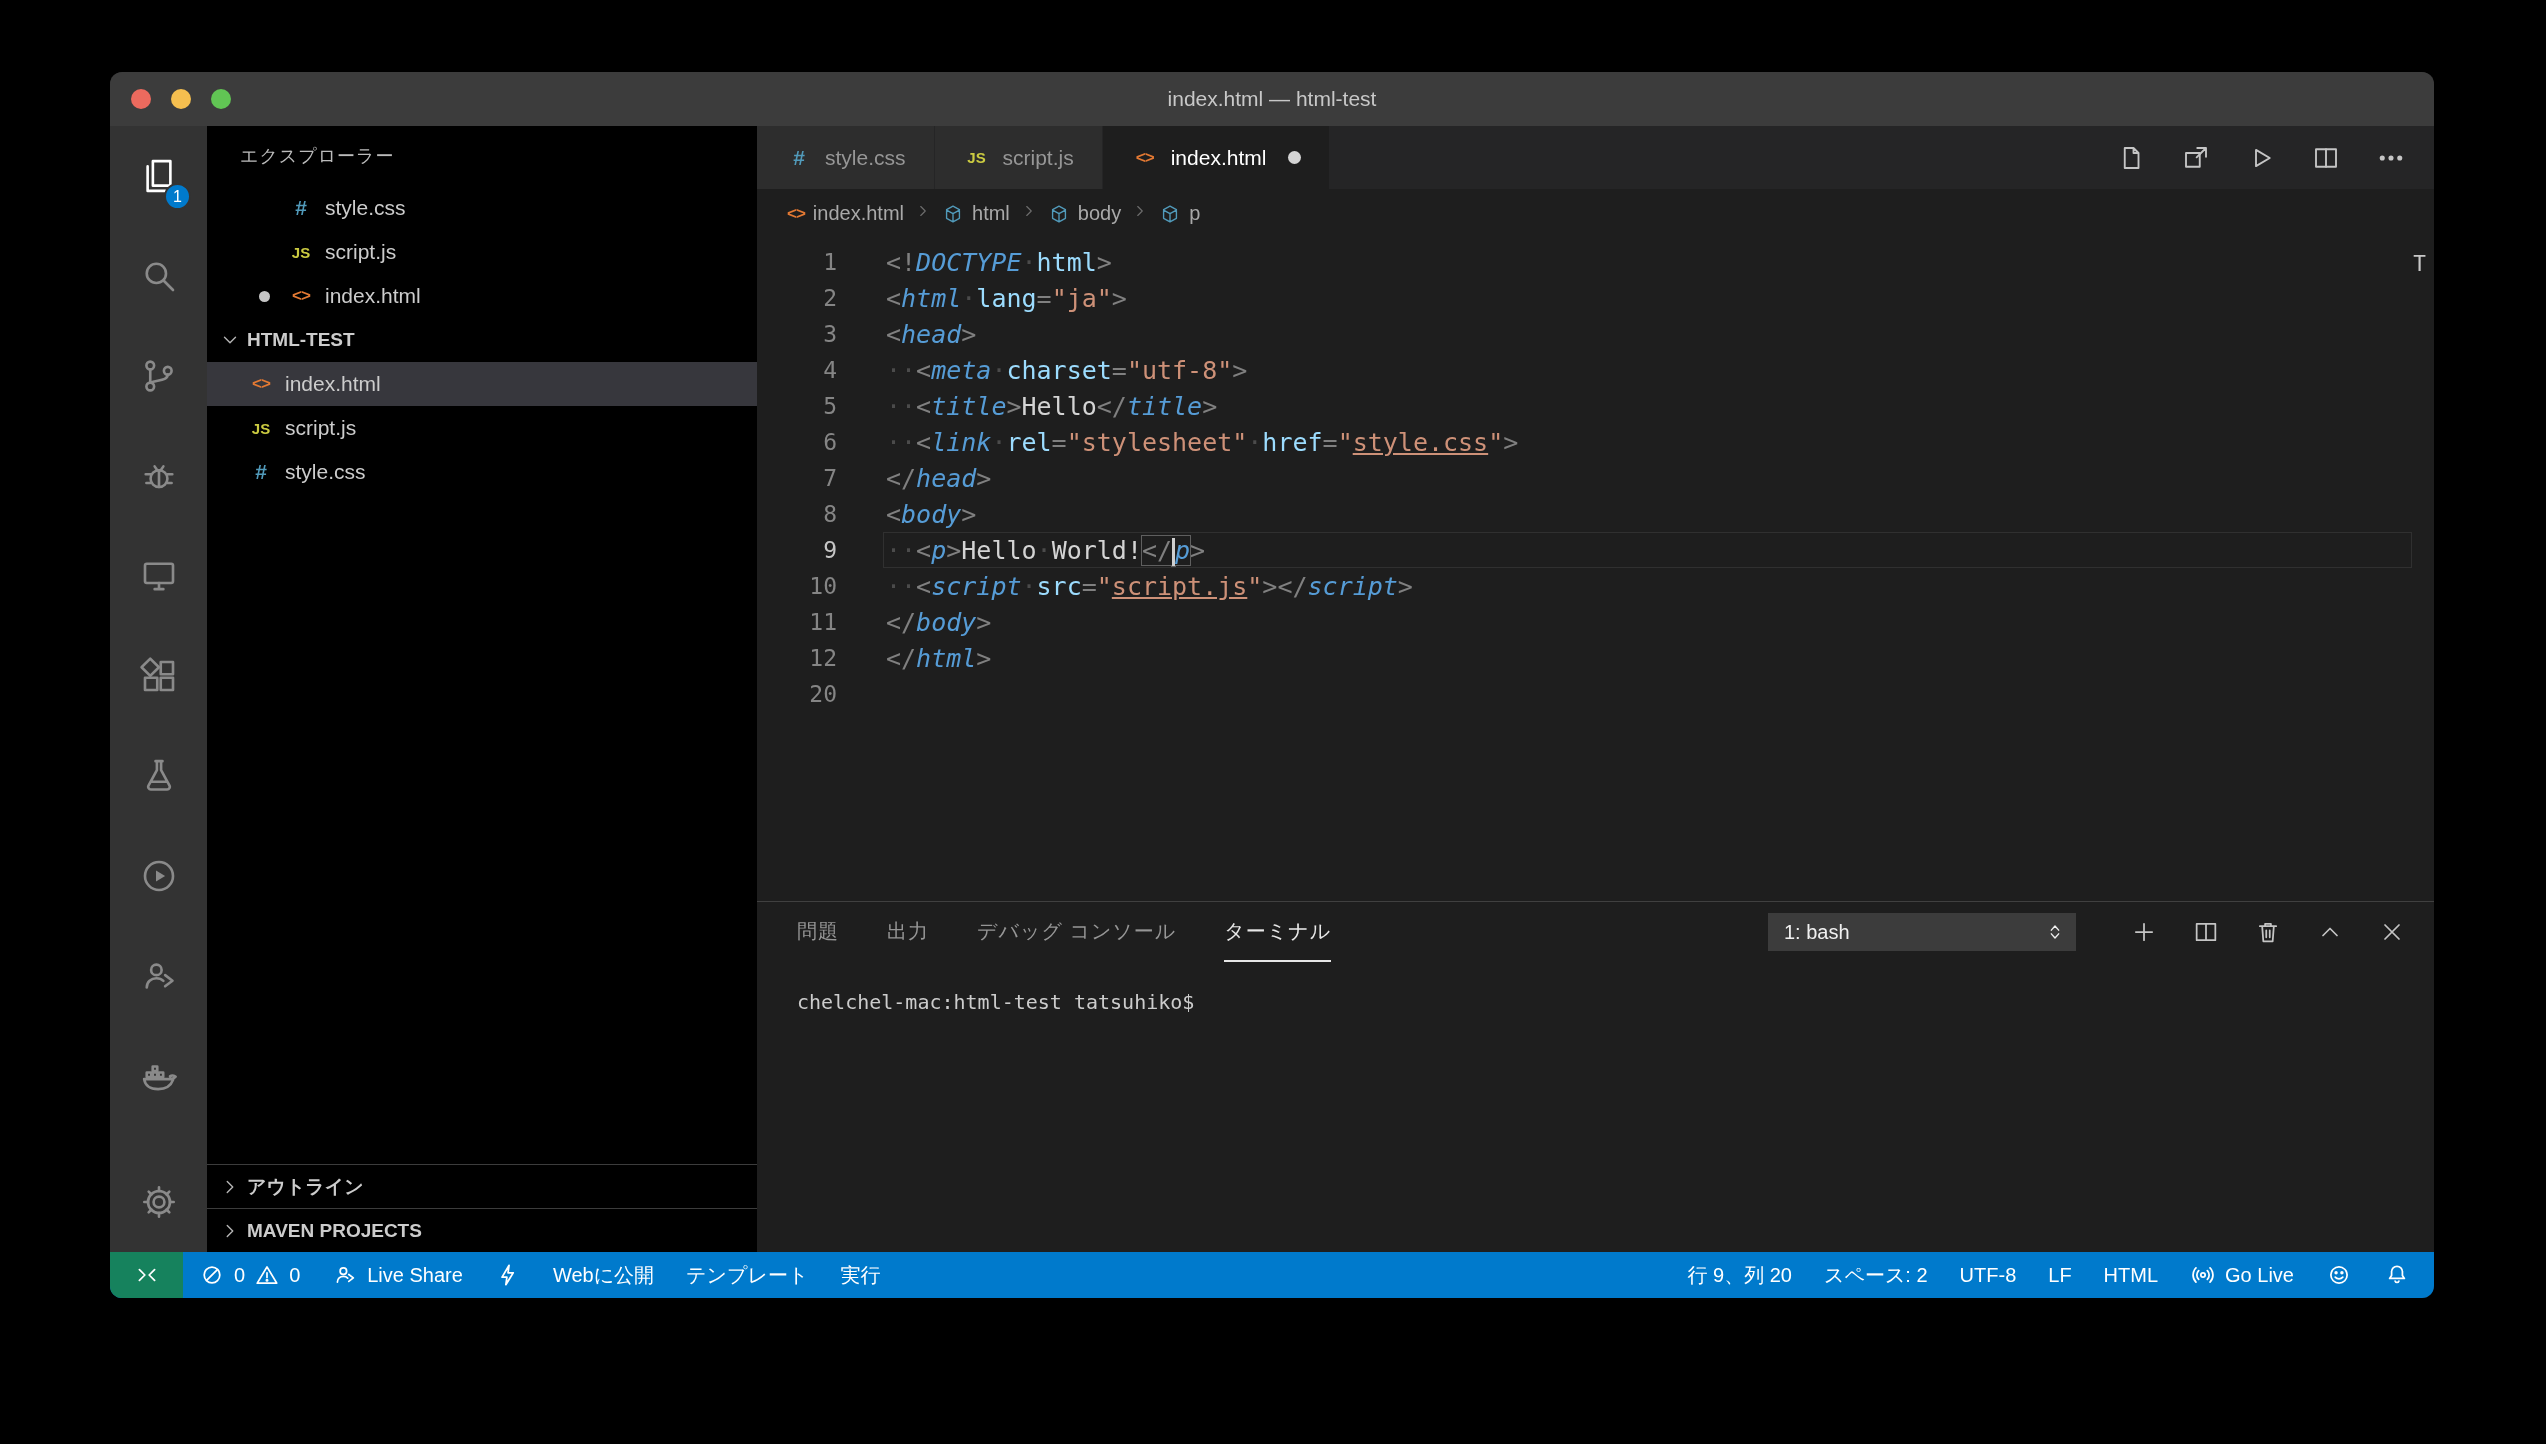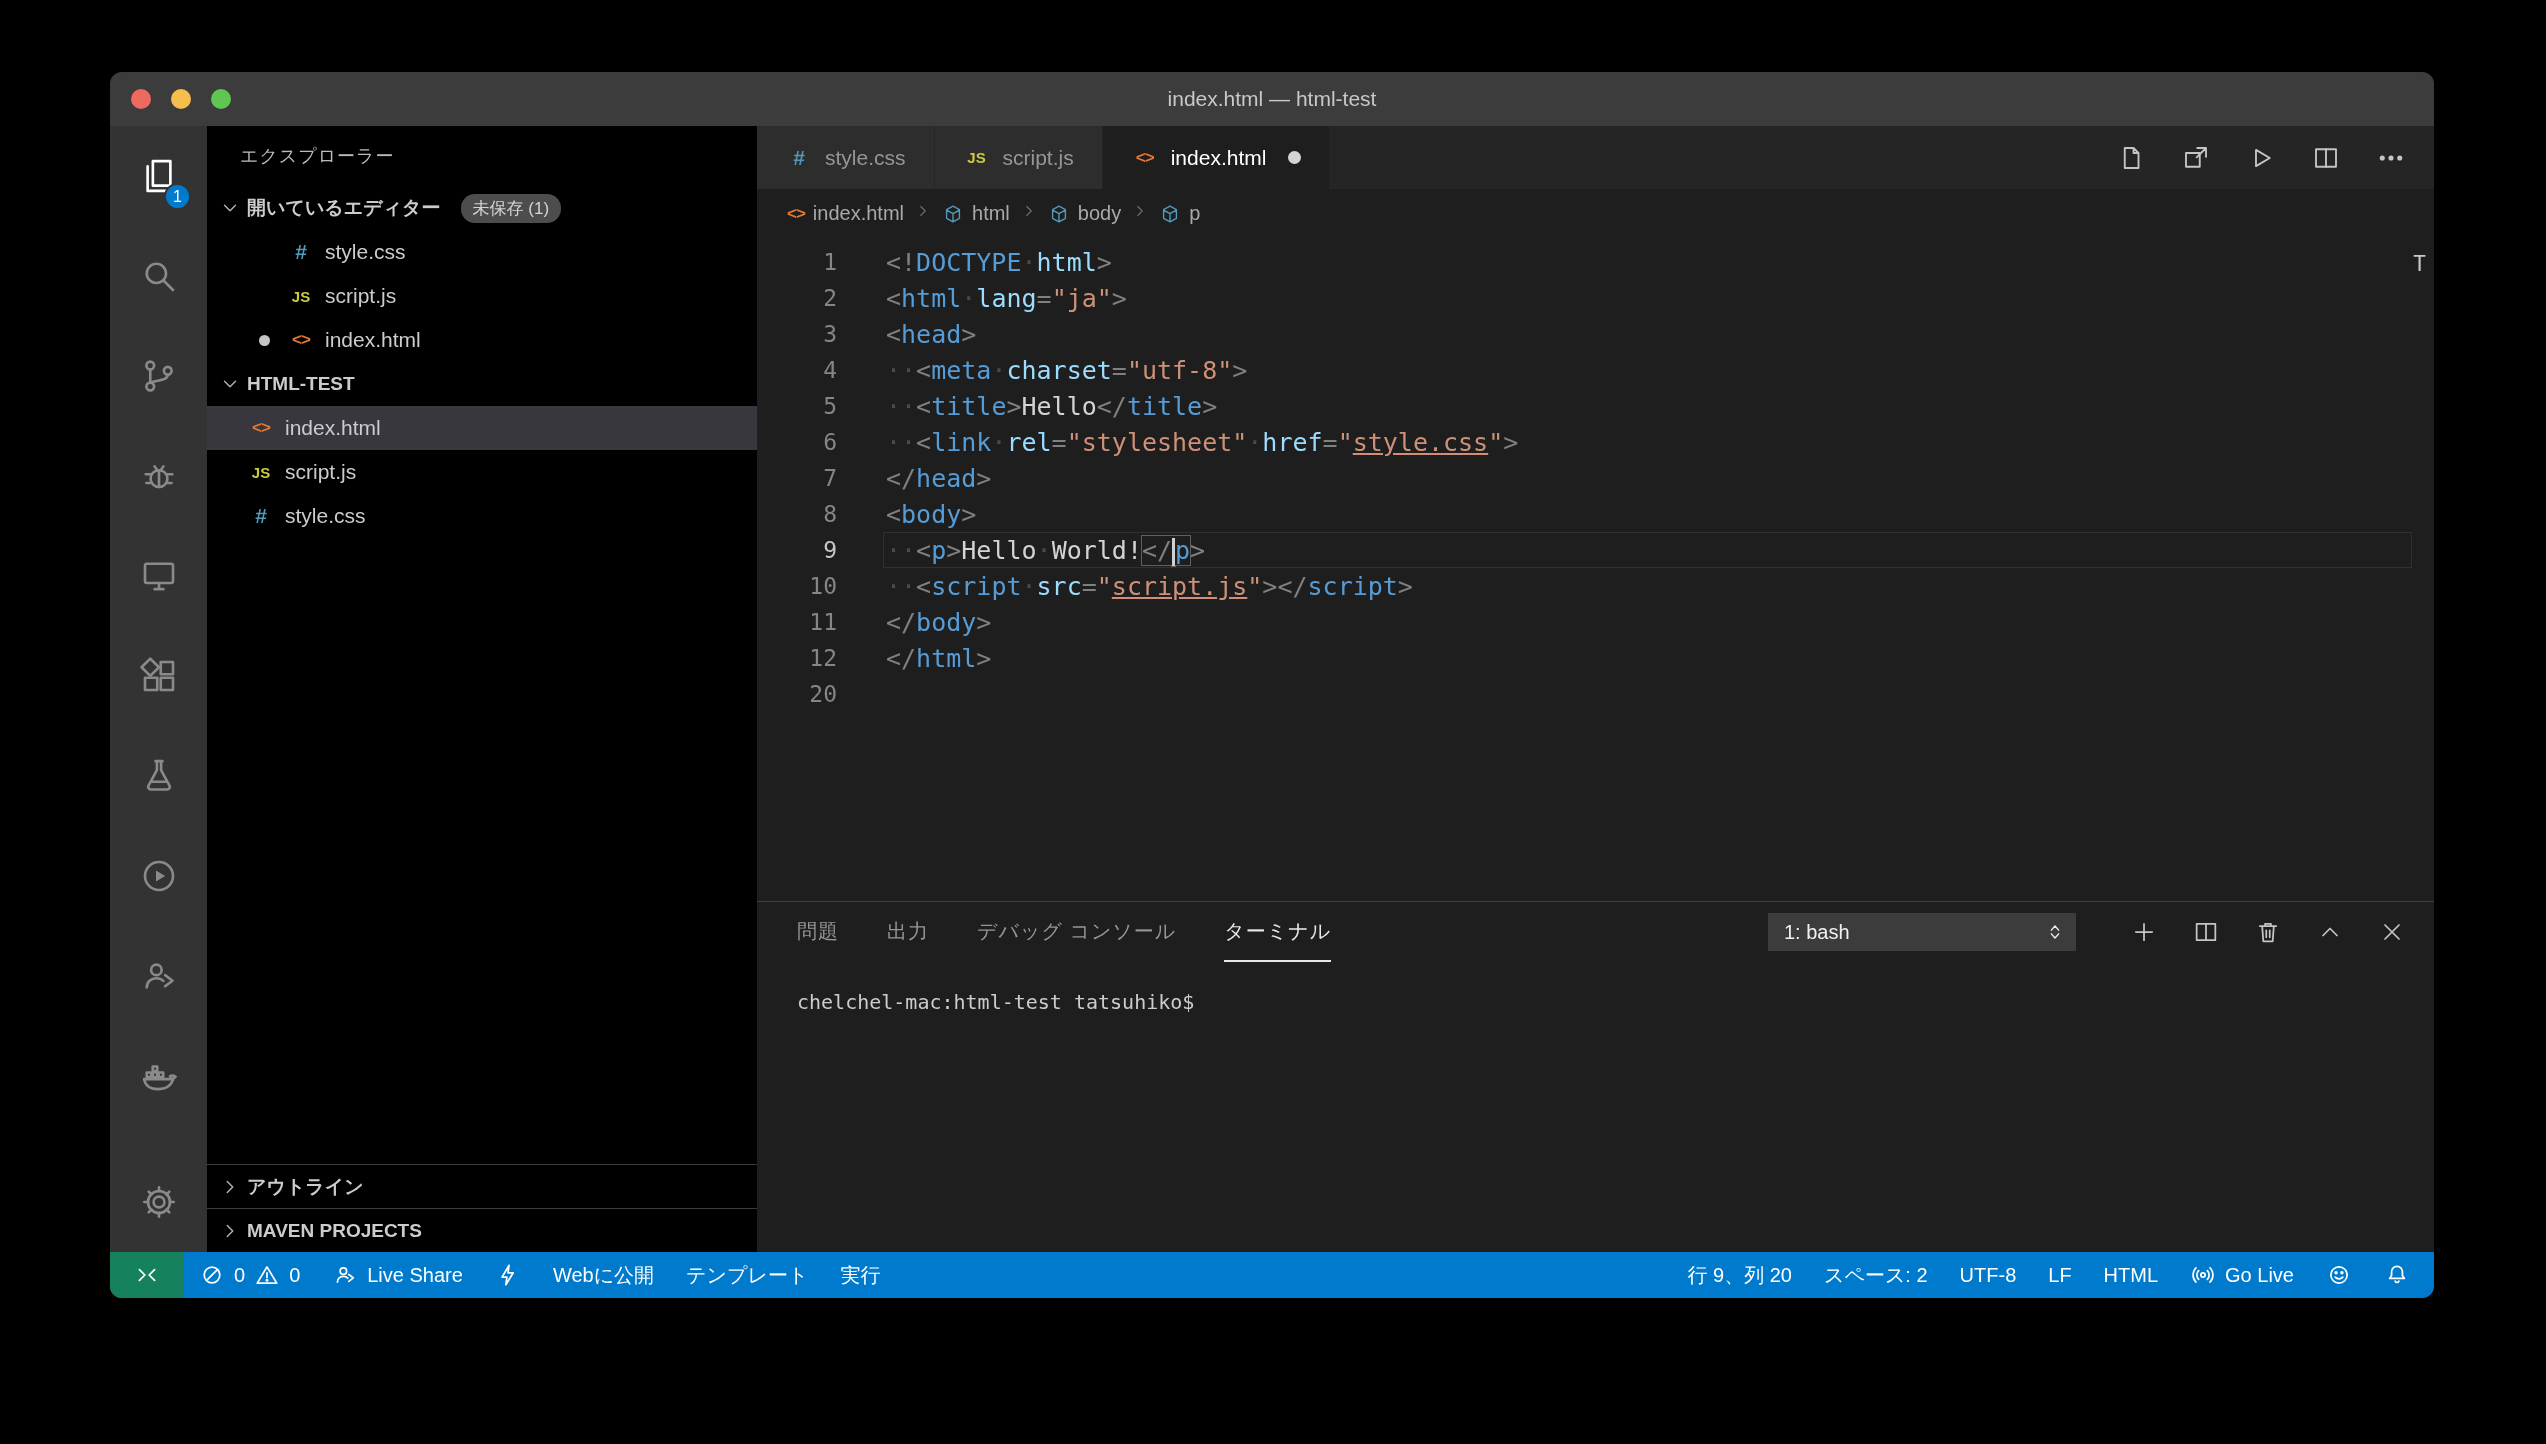--- a/index.html
+++ b/index.html
@@ -71,21 +71,21 @@
   .bc-item .ficon { width:auto; }
 
   
   .code-area { flex:1; position:relative; overflow:hidden;
                font-family:"DejaVu Sans Mono", monospace; font-size:25px; padding-top:6px; }
   .code-line { display:flex; height:36px; line-height:36px; white-space:pre; }
   .line-num { width:80px; text-align:right; color:#858585; flex:0 0 auto; font-size:23px; }
   .line-body { flex:1; margin-left:46px; margin-right:22px; padding-left:2px; border:1px solid transparent; }
   .code-line.current .line-num { color:#c6c6c6; }
   .code-line.current .line-body { border-color:#303030; }
-  .tk-p { color:#808080; } .tk-t { color:#569cd6; } .tk-a { color:#9cdcfe; }
+  .tk-p { color:#808080; } .tk-t { color:#569cd6;font-style:italic; } .tk-a { color:#9cdcfe; }
   .tk-s { color:#ce9178; } .tk-w { color:#d4d4d4; } .tk-ws { color:#4b4b4b; }
   .tk-u { color:#ce9178; text-decoration:underline; }
   .cursor { display:inline-block; width:3px; height:28px; background:#d0d0d0; vertical-align:middle; }
   .tag-box { outline:1px solid #5f5f5f; }
   .ruler-mark { position:absolute; top:14px; right:8px; color:#c8c8c8; font-size:21px; }
 
   
   .panel { height:351px; flex:0 0 auto; border-top:1px solid #404040; display:flex; flex-direction:column; }
   .panel-header { height:60px; display:flex; align-items:center; padding:0 28px 0 40px; flex:0 0 auto; }
   .panel-tabs { display:flex; gap:48px; height:100%; }
@@ -196,27 +196,20 @@
             <circle cx="12" cy="12" r="3.1"></circle>
             <circle cx="12" cy="12" r="6.3"></circle>
             <path d="M12 3.6v2.2 M12 18.2v2.2 M3.6 12h2.2 M18.2 12h2.2 M6.1 6.1l1.6 1.6 M16.3 16.3l1.6 1.6 M17.9 6.1l-1.6 1.6 M7.7 16.3l-1.6 1.6"></path>
           </svg>
       </div>
     </nav>
 
     <aside class="sidebar">
       <div class="sb-title">エクスプローラー</div>
 
-      <div class="sec-row">
-        <svg viewBox="0 0 24 24">
-            <path d="M6 9l6 6 6-6"></path>
-          </svg>
-        <span>開いているエディター</span>
-        <span class="chip">未保存 (1)</span>
-      </div>
       <div class="row">
         <span class="slot"></span>
         <span class="ficon ficon-css">#</span>
         <span>style.css</span>
       </div>
       <div class="row">
         <span class="slot"></span>
         <span class="ficon ficon-js">JS</span>
         <span>script.js</span>
       </div>

